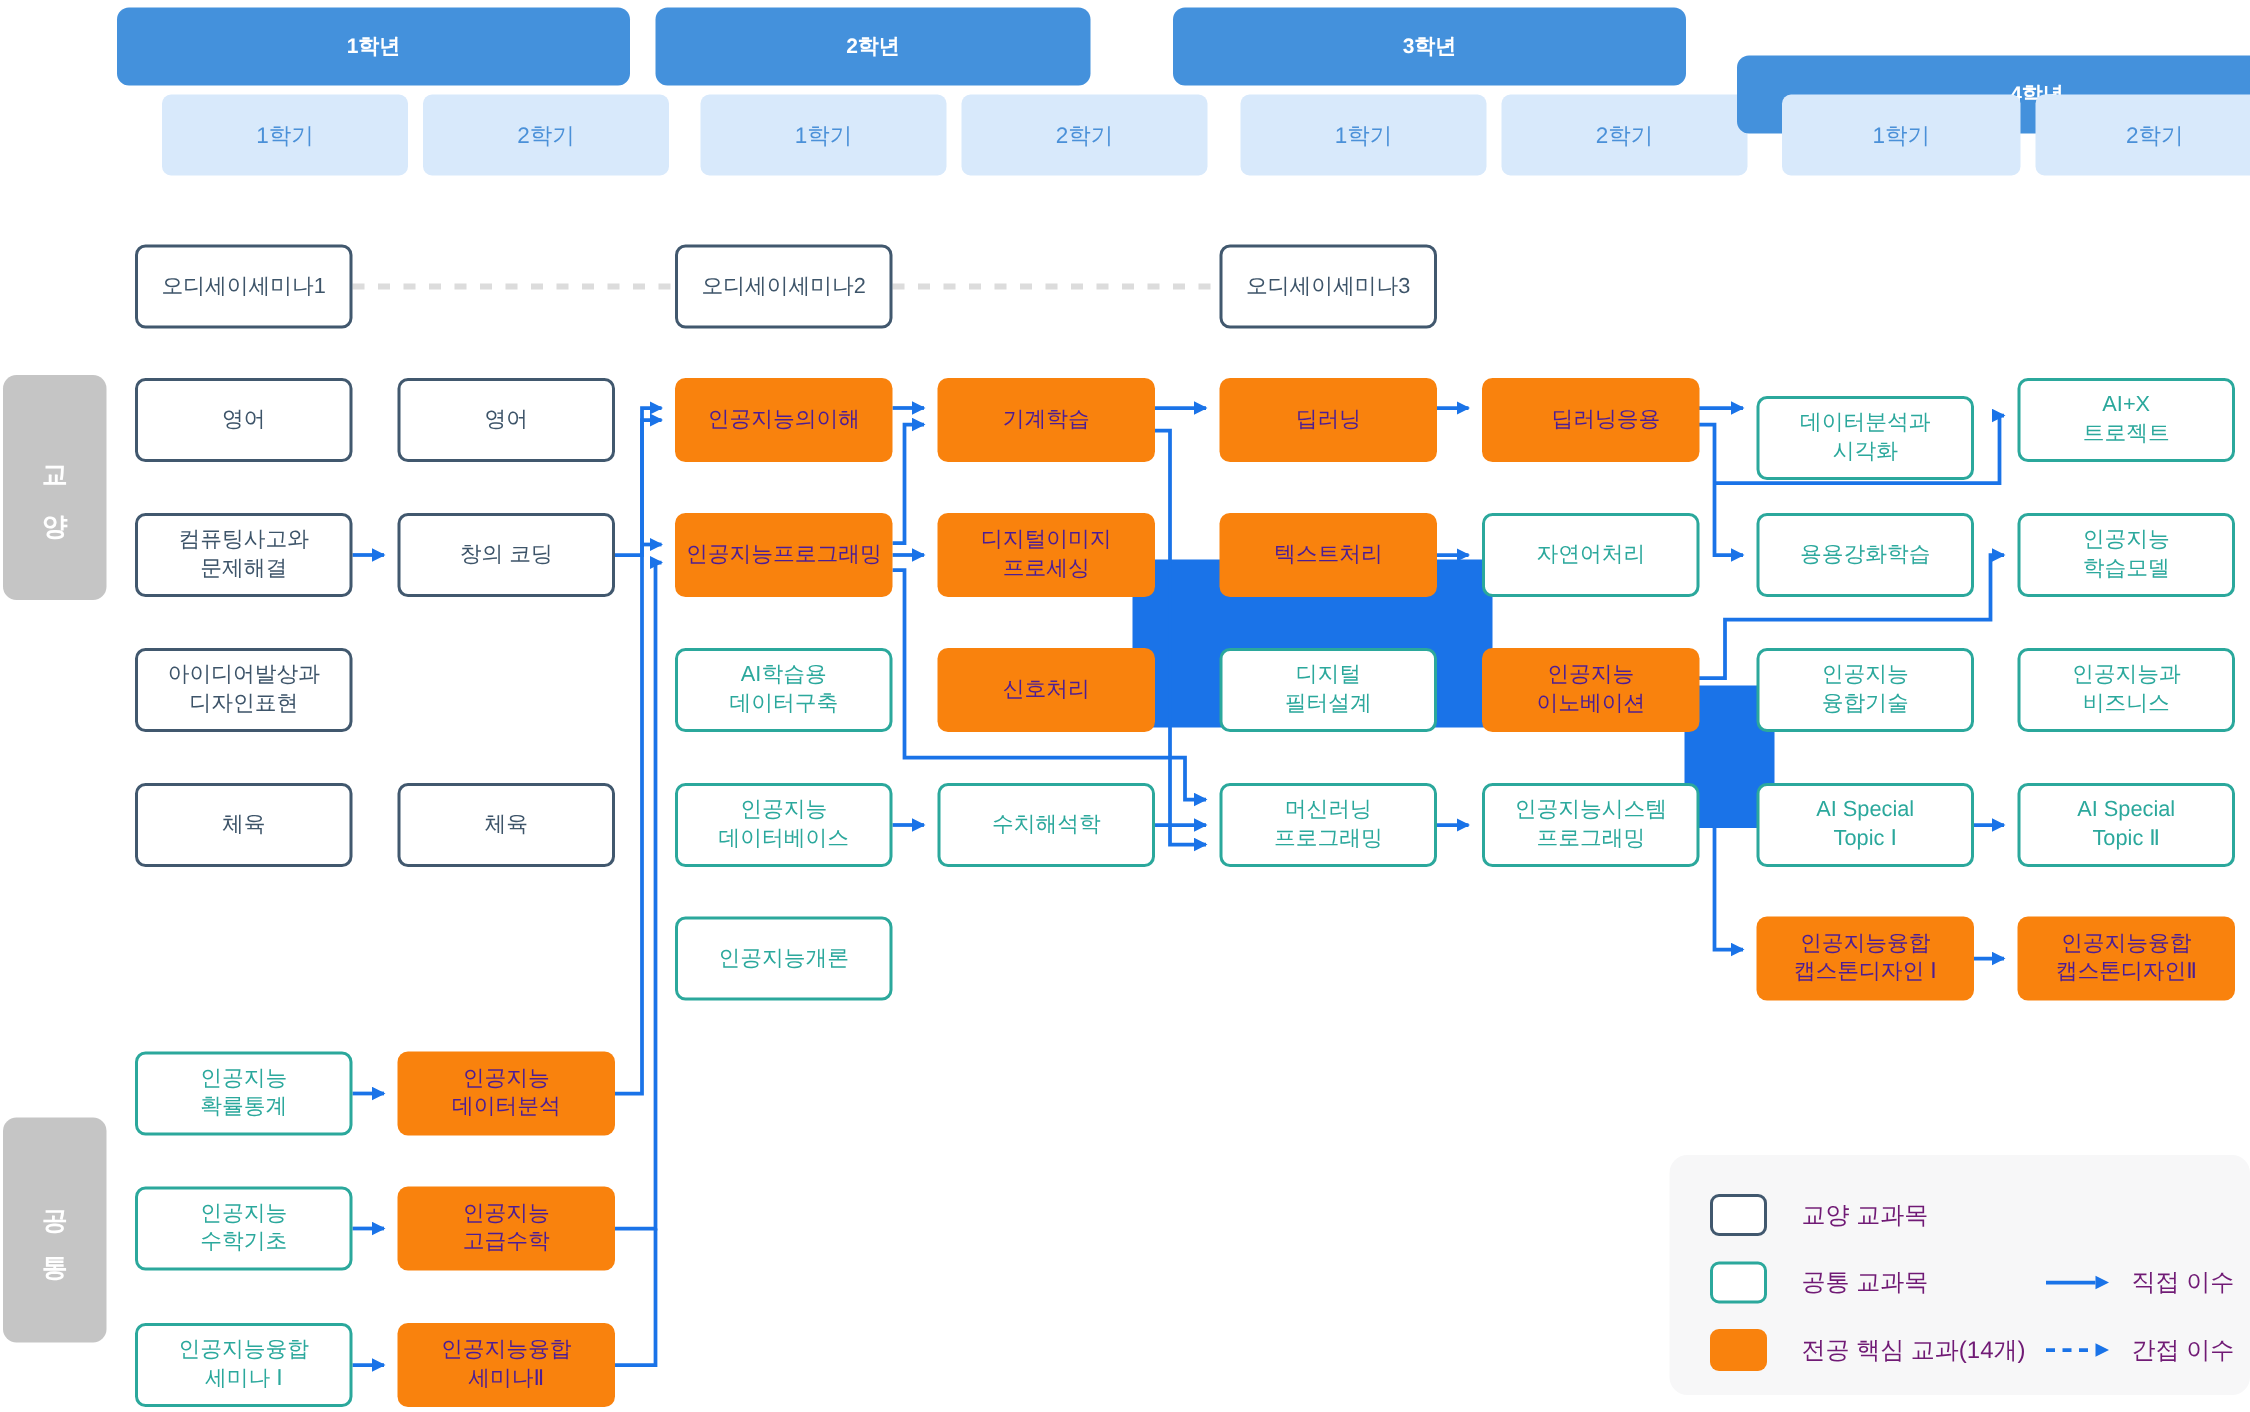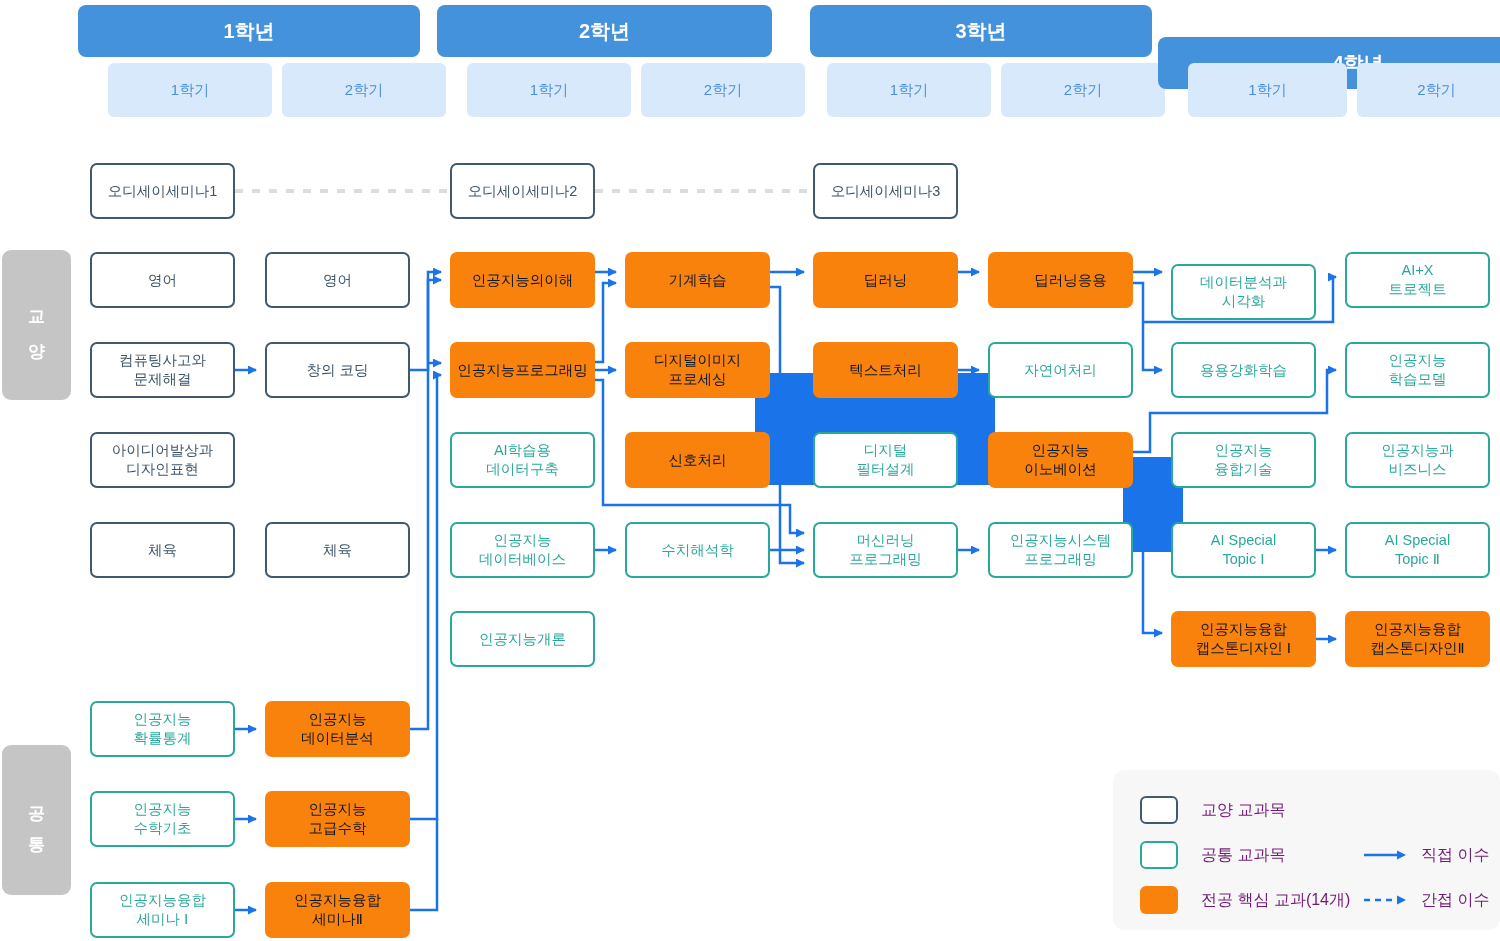--- a/index.html
+++ b/index.html
@@ -14,34 +14,34 @@
     --dash-gray:#DCDCDC;
     --side-gray:#C5C5C5;
     --legend-bg:#F7F7F8;
   }
   html,body{margin:0;padding:0;background:#fff;}
   body{font-family:"Liberation Sans","DejaVu Sans",sans-serif;}
   .stage{position:relative;width:1500px;height:941px;background:#fff;overflow:hidden;}
 
   
   .year-bar{position:absolute;top:5px;height:52px;background:var(--header-blue);
-    border-radius:8px;color:#fff;font-size:20px;font-weight:700;
+    border-radius:8px;color:#fff;font-size:14px;font-weight:700;
     display:flex;align-items:center;justify-content:center;z-index:3;box-sizing:border-box;}
   .sem-box{position:absolute;top:63px;height:54px;background:var(--header-light);
     border-radius:6px;color:var(--header-light-text);font-size:15px;font-weight:500;
     display:flex;align-items:center;justify-content:center;z-index:3;box-sizing:border-box;margin-left:28px;}
 
   
   .course{position:absolute;width:145px;height:56px;box-sizing:border-box;
     display:flex;align-items:center;justify-content:center;text-align:center;
     border-radius:7px;font-size:14.5px;line-height:1.3;white-space:pre-line;
     background:#fff;font-weight:500;z-index:2;}
   .liberal{border:2.5px solid var(--navy);color:var(--navy-text);}
   .common{border:2px solid var(--teal);color:var(--teal);}
-  .core{background:var(--orange);color:#0f172a;border:none;}
+  .core{background:var(--orange);color:#4c1d95;border:none;}
 
   
   .side{position:absolute;left:2px;width:69px;height:150px;border-radius:9px;
     background:var(--side-gray);color:#fff;display:flex;align-items:center;justify-content:center;
     writing-mode:vertical-rl;text-orientation:upright;letter-spacing:14px;
     font-size:17px;font-weight:600;z-index:2;padding-top:10px;box-sizing:border-box;}
 
   
   .edges{position:absolute;left:0;top:0;z-index:1;}
 
@@ -103,24 +103,24 @@
       <path d="M235 729 H256" marker-end="url(#arw)"></path>
       <path d="M235 819 H256" marker-end="url(#arw)"></path>
       <path d="M235 910 H256" marker-end="url(#arw)"></path>
     </g>
   </svg>
 
   <div id="headers">
       <div class="year-bar" style="left: 78px; width: 342px;">1학년</div>
       <div class="sem-box" style="left: 80px; width: 164px;">1학기</div>
       <div class="sem-box" style="left: 254px; width: 164px;">2학기</div>
-      <div class="year-bar" style="left: 437px; width: 335px;">2학년</div>
+      <div class="year-bar" style="left: 437px; width: 290px;">2학년</div>
       <div class="sem-box" style="left: 439px; width: 164px;">1학기</div>
       <div class="sem-box" style="left: 613px; width: 164px;">2학기</div>
-      <div class="year-bar" style="left: 810px; width: 342px;">3학년</div>
+      <div class="year-bar" style="left: 782px; width: 342px;">3학년</div>
       <div class="sem-box" style="left: 799px; width: 164px;">1학기</div>
       <div class="sem-box" style="left: 973px; width: 164px;">2학기</div>
       <div class="year-bar" style="left: 1158px; width: 400px; margin-top: 32px;">4학년</div>
       <div class="sem-box" style="left: 1160px; width: 159px;">1학기</div>
       <div class="sem-box" style="left: 1329px; width: 159px;">2학기</div>
     </div>
 
   <div id="sides">
       <div class="side" style="top: 250px;">교양</div>
       <div class="side" style="top: 745px;">공통</div>

